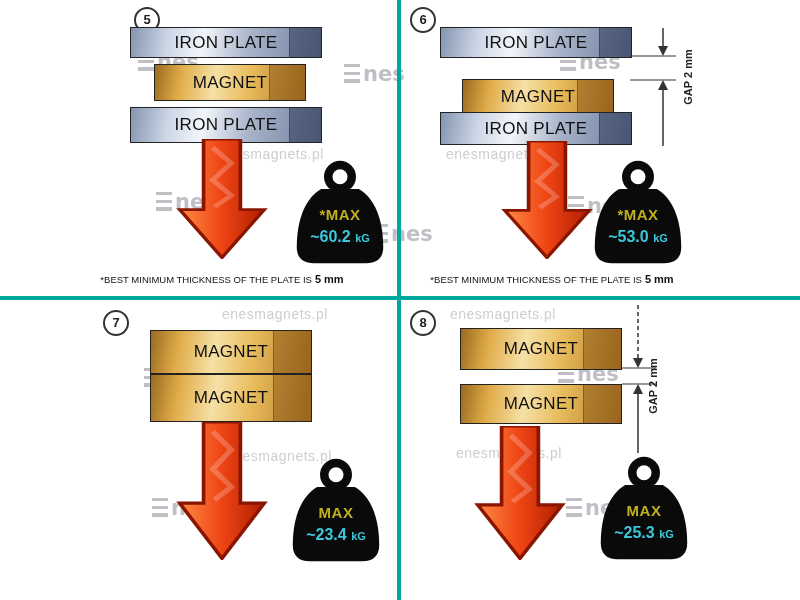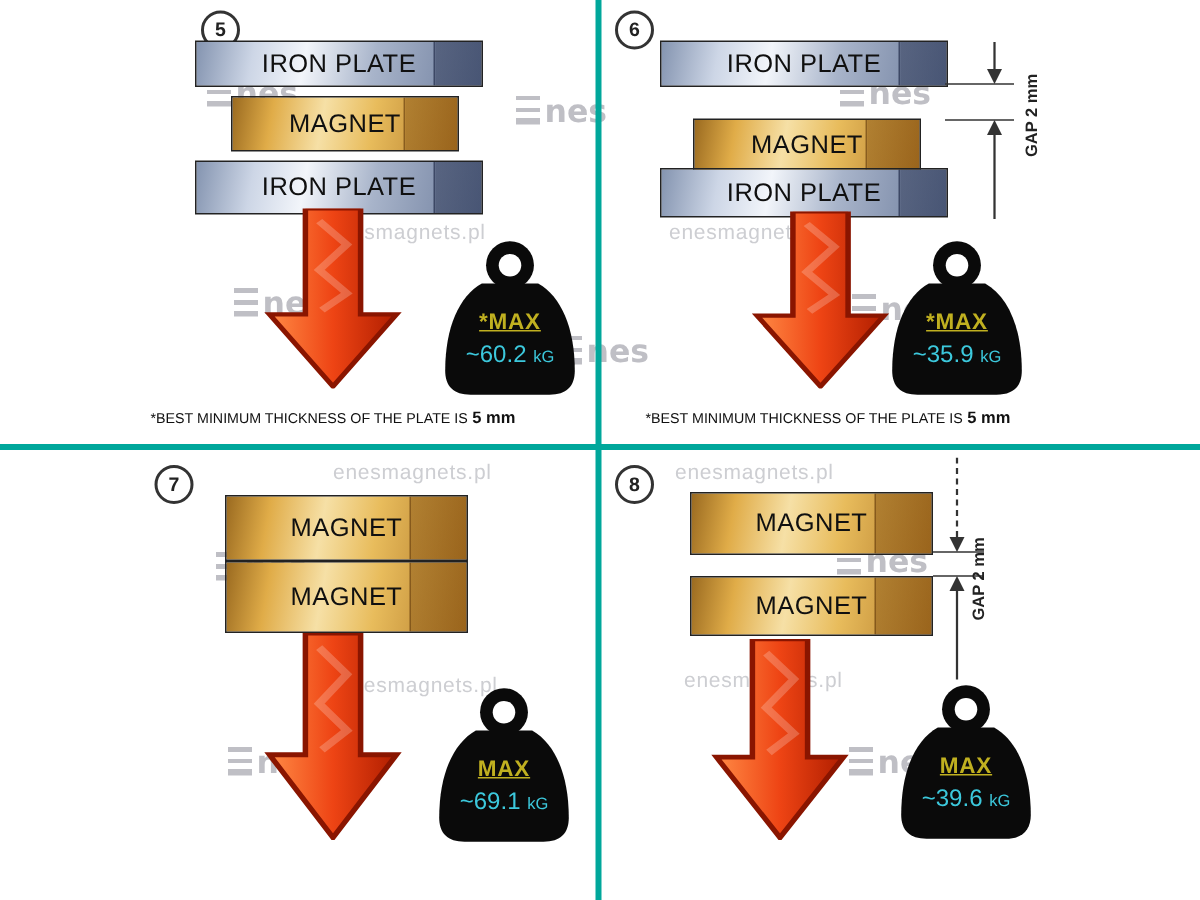--- a/index.html
+++ b/index.html
@@ -31,22 +31,22 @@
   .iron::before{content:""; position:absolute; left:83%; top:0; bottom:0; width:1px; background:rgba(20,30,60,0.55);}
   .magnet{background:
     linear-gradient(90deg, rgba(0,0,0,0) 76%, rgba(120,70,10,0.40) 77%),
     linear-gradient(100deg, #9a6a20 0%, #e0ac48 18%, #f6e0a6 40%, #e8bc5c 62%, #b07828 100%);}
   .magnet::before{content:""; position:absolute; left:76%; top:0; bottom:0; width:1px; background:rgba(90,50,5,0.55);}
   
   .arrow{position:absolute;}
   
   .weight{position:absolute; width:96px; height:108px;}
   .weight svg{position:absolute; inset:0; width:100%; height:100%;}
-  .wmax{position:absolute; left:0; right:0; top:48px; text-align:center; color:#c0b020; font-weight:bold; font-size:15px; letter-spacing:0.5px;text-decoration:underline;}
-  .wval{position:absolute; left:0; right:0; top:70px; text-align:center; color:#3cc8dc; font-weight:normal; font-size:16px;}
+  .wmax{position:absolute; left:0; right:0; top:48px; text-align:center; color:#c0b020; font-weight:bold; font-size:15px; letter-spacing:0.5px;}
+  .wval{position:absolute; left:0; right:0; top:70px; text-align:center; color:#3cc8dc; font-weight:bold; font-size:16px;}
   .wval .unit{font-size:11px;}
   
   .footnote{position:absolute; font-size:9.5px; color:#111; text-align:center; white-space:nowrap;}
   .footnote b{margin-left:3px; font-size:11px;}
   
   .gap-dim{position:absolute;}
   .gap-label{position:absolute; width:110px; text-align:center; font-size:11px; font-weight:bold; color:#222;
     transform:rotate(-90deg); white-space:nowrap;}
 </style>
 </head>
@@ -176,21 +176,21 @@
     <svg class="arrow" style="left:101px; top:141px; width:92px; height:118px;" viewBox="0 0 100 170" preserveAspectRatio="none">
       <path d="M30 0 H70 V100 H96 L50 168 L4 100 H30 Z" fill="url(#agrad)" stroke="#8a1500" stroke-width="4"></path>
       <path d="M40 12 L60 34 L40 58 L60 80 L42 96" fill="none" stroke="rgba(255,255,255,0.22)" stroke-width="6"></path>
     </svg>
 
     <div class="weight" style="left:190px; top:158px;">
       <svg viewBox="0 0 100 115">
           <use href="#kb"></use>
         </svg>
       <div class="wmax">*MAX</div>
-      <div class="wval"><span>~35.9</span> <span class="unit">kG</span></div>
+      <div class="wval"><span>~53.0</span> <span class="unit">kG</span></div>
     </div>
 
     <div class="footnote" style="left:2px; top:273px; width:300px;">
       <span>*BEST MINIMUM THICKNESS OF THE PLATE IS</span><b>5 mm</b>
     </div>
   </div>
 
   <div class="q" id="q7">
     <div class="qnum" style="left:103px; top:10px;">7</div>
 
@@ -204,21 +204,21 @@
     <svg class="arrow" style="left:176px; top:122px; width:92px; height:138px;" viewBox="0 0 100 170" preserveAspectRatio="none">
       <path d="M30 0 H70 V100 H96 L50 168 L4 100 H30 Z" fill="url(#agrad)" stroke="#8a1500" stroke-width="4"></path>
       <path d="M40 12 L60 34 L40 58 L60 80 L42 96" fill="none" stroke="rgba(255,255,255,0.22)" stroke-width="6"></path>
     </svg>
 
     <div class="weight" style="left:288px; top:156px;">
       <svg viewBox="0 0 100 115">
           <use href="#kb"></use>
         </svg>
       <div class="wmax">MAX</div>
-      <div class="wval"><span>~69.1</span> <span class="unit">kG</span></div>
+      <div class="wval"><span>~23.4</span> <span class="unit">kG</span></div>
     </div>
   </div>
 
   <div class="q" id="q8">
     <div class="qnum" style="left:10px; top:10px;">8</div>
 
     <div class="plate magnet" style="left:60px; top:28px; width:160px; height:40px;">
       <span class="plate-label">MAGNET</span>
     </div>
     <div class="plate magnet" style="left:60px; top:84px; width:160px; height:38px;">
@@ -238,20 +238,20 @@
     <svg class="arrow" style="left:74px; top:126px; width:92px; height:134px;" viewBox="0 0 100 170" preserveAspectRatio="none">
       <path d="M30 0 H70 V100 H96 L50 168 L4 100 H30 Z" fill="url(#agrad)" stroke="#8a1500" stroke-width="4"></path>
       <path d="M40 12 L60 34 L40 58 L60 80 L42 96" fill="none" stroke="rgba(255,255,255,0.22)" stroke-width="6"></path>
     </svg>
 
     <div class="weight" style="left:196px; top:154px;">
       <svg viewBox="0 0 100 115">
           <use href="#kb"></use>
         </svg>
       <div class="wmax">MAX</div>
-      <div class="wval"><span>~39.6</span> <span class="unit">kG</span></div>
+      <div class="wval"><span>~25.3</span> <span class="unit">kG</span></div>
     </div>
   </div>
 
   <div class="divider-v"></div>
   <div class="divider-h"></div>
 
 </div>
 
 </body></html>

